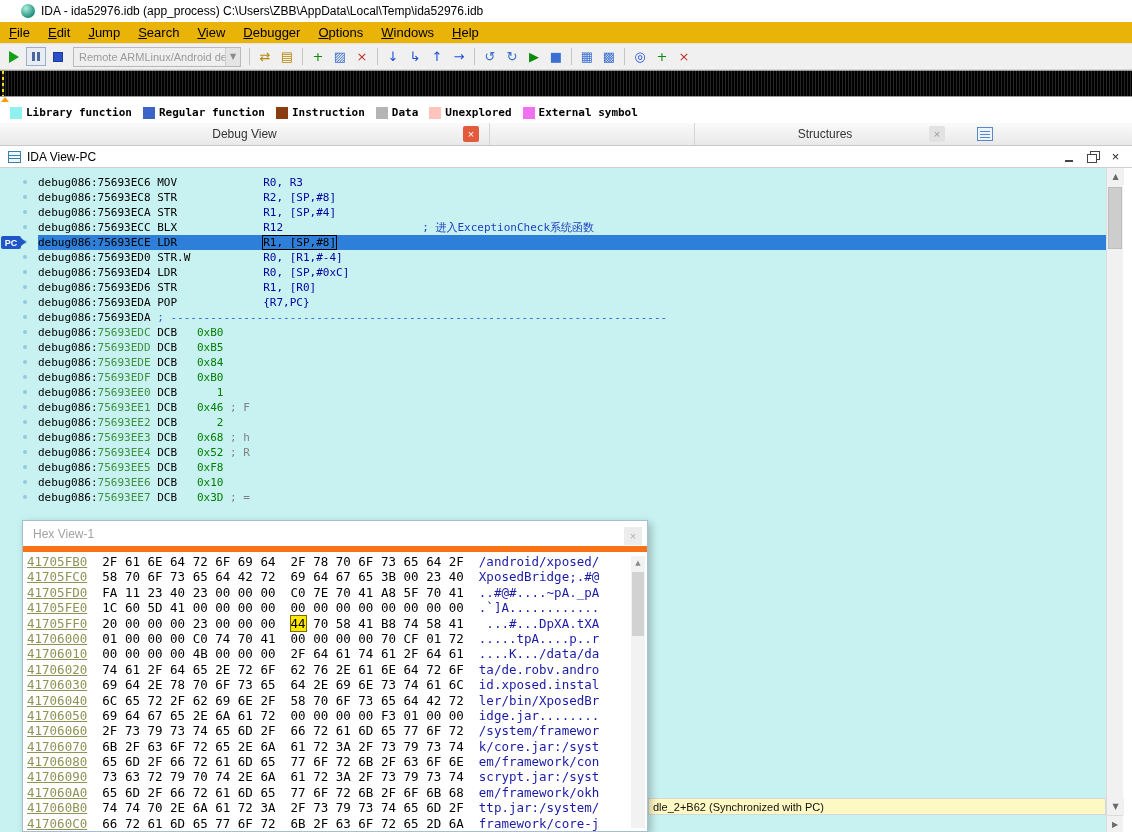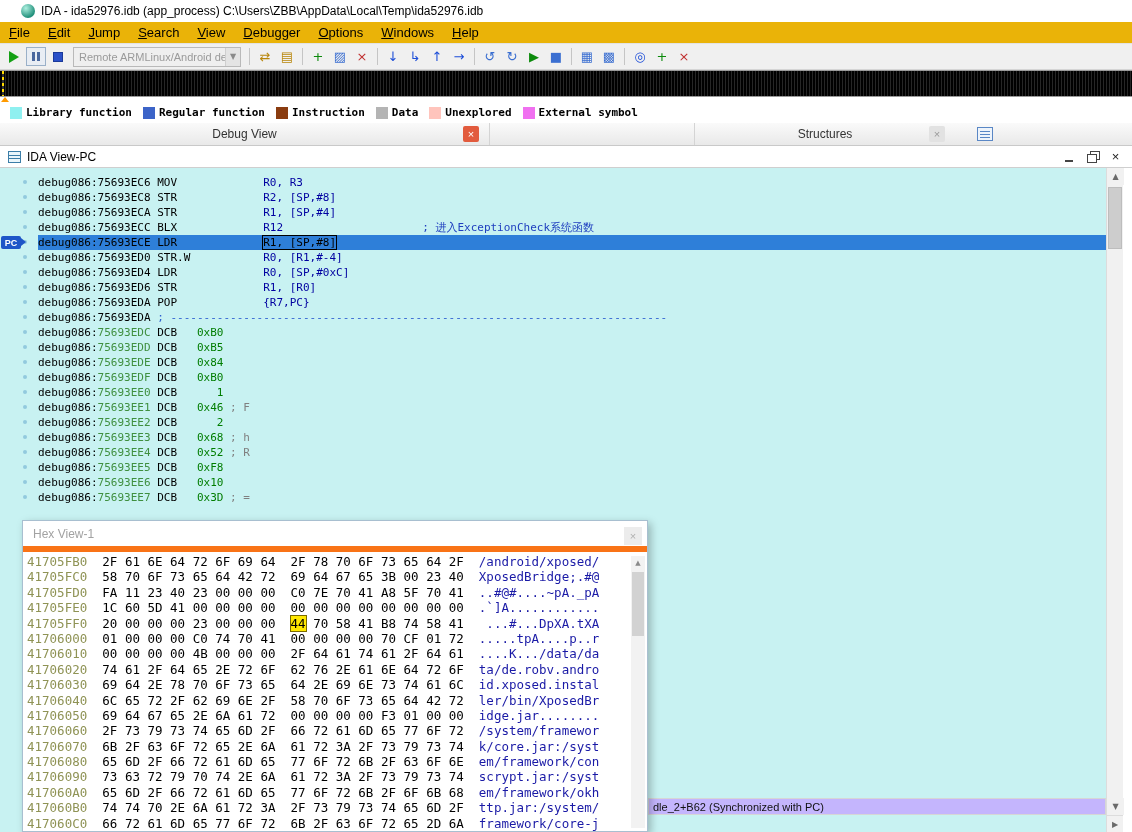--- a/index.html
+++ b/index.html
@@ -106,34 +106,34 @@
   .vscroll{position:absolute;left:1106px;top:168px;width:17px;height:647px;background:#f1f1f1;
     border-left:1px solid #dcdcdc;z-index:6;}
   .scroll-arrow{position:absolute;left:0;width:17px;height:17px;display:flex;align-items:center;justify-content:center;
     color:#6a6a6a;font-size:8px;background:#f1f1f1;font-family:"DejaVu Sans",sans-serif;}
   .vscroll .up{top:0;}
   .vscroll .down{bottom:0;}
   .vthumb{position:absolute;left:1px;right:1px;top:19px;height:62px;background:#cdcdcd;border:1px solid #bdbdbd;}
   .hcorner{position:absolute;left:1106px;top:815px;width:17px;height:17px;background:#f1f1f1;
     border-left:1px solid #dcdcdc;border-top:1px solid #dcdcdc;display:flex;align-items:center;justify-content:center;
     color:#6a6a6a;font-size:8px;z-index:6;font-family:"DejaVu Sans",sans-serif;}
-  .statusstrip{position:absolute;left:648px;top:798px;width:458px;height:17px;background:#c4b5fd;
+  .statusstrip{position:absolute;left:648px;top:798px;width:458px;height:17px;background:#fef9c3;
     border:1px solid #d6d6d6;font-size:11px;color:#111;display:flex;align-items:center;padding-left:4px;z-index:5;}
 
   
   .hexwin{position:absolute;left:22px;top:520px;width:626px;height:312px;background:#fff;
     border:1px solid #a8bfd0;box-shadow:3px 3px 8px rgba(0,0,0,.25);z-index:10;}
   .hexwin-title{height:31px;display:flex;align-items:center;padding-left:10px;color:#a2a2a2;font-size:12px;
     border-bottom:6px solid #f97316;position:relative;}
   .hexwin-close{position:absolute;right:5px;top:6px;width:18px;height:18px;background:#ececec;color:#b0b0b0;
     display:flex;align-items:center;justify-content:center;font-size:11px;}
   .hex-body{position:absolute;top:33px;left:4px;right:18px;bottom:0;overflow:hidden;
     font-family:"DejaVu Sans Mono",monospace;font-size:12.5px;}
   .hex-row{height:15.4px;line-height:15.4px;white-space:pre;color:#000;}
-  .hex-addr{color:#8f9355;}
+  .hex-addr{color:#8f9355;text-decoration:underline;}
   .hex-ascii{color:#1a1aa6;margin-top:23px;}
   .hex-hl{background:#ffe800;outline:1px solid #7a6a00;}
   .hex-scroll{position:absolute;right:2px;top:35px;bottom:3px;width:14px;background:#f2f2f2;}
   .hex-scroll .up{position:absolute;top:0;left:0;width:14px;height:14px;display:flex;align-items:center;
     justify-content:center;color:#8a8a8a;font-size:7px;font-family:"DejaVu Sans",sans-serif;}
   .hex-thumb{position:absolute;left:1px;right:1px;top:16px;height:64px;background:#d2d2d2;}
 </style>
 </head>
 <body>
 

